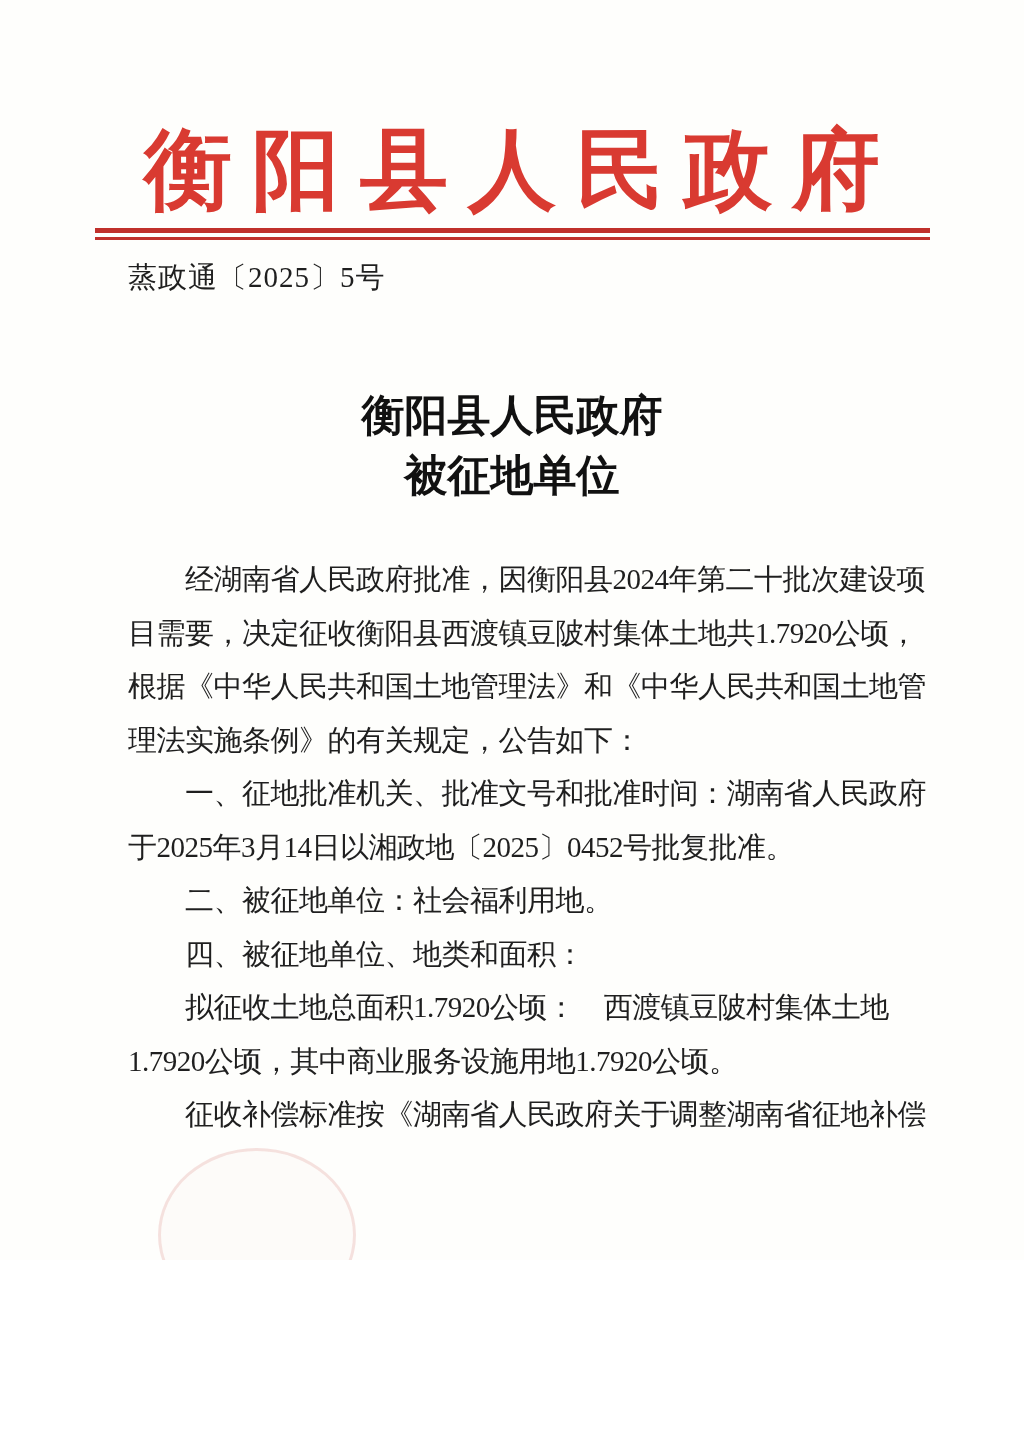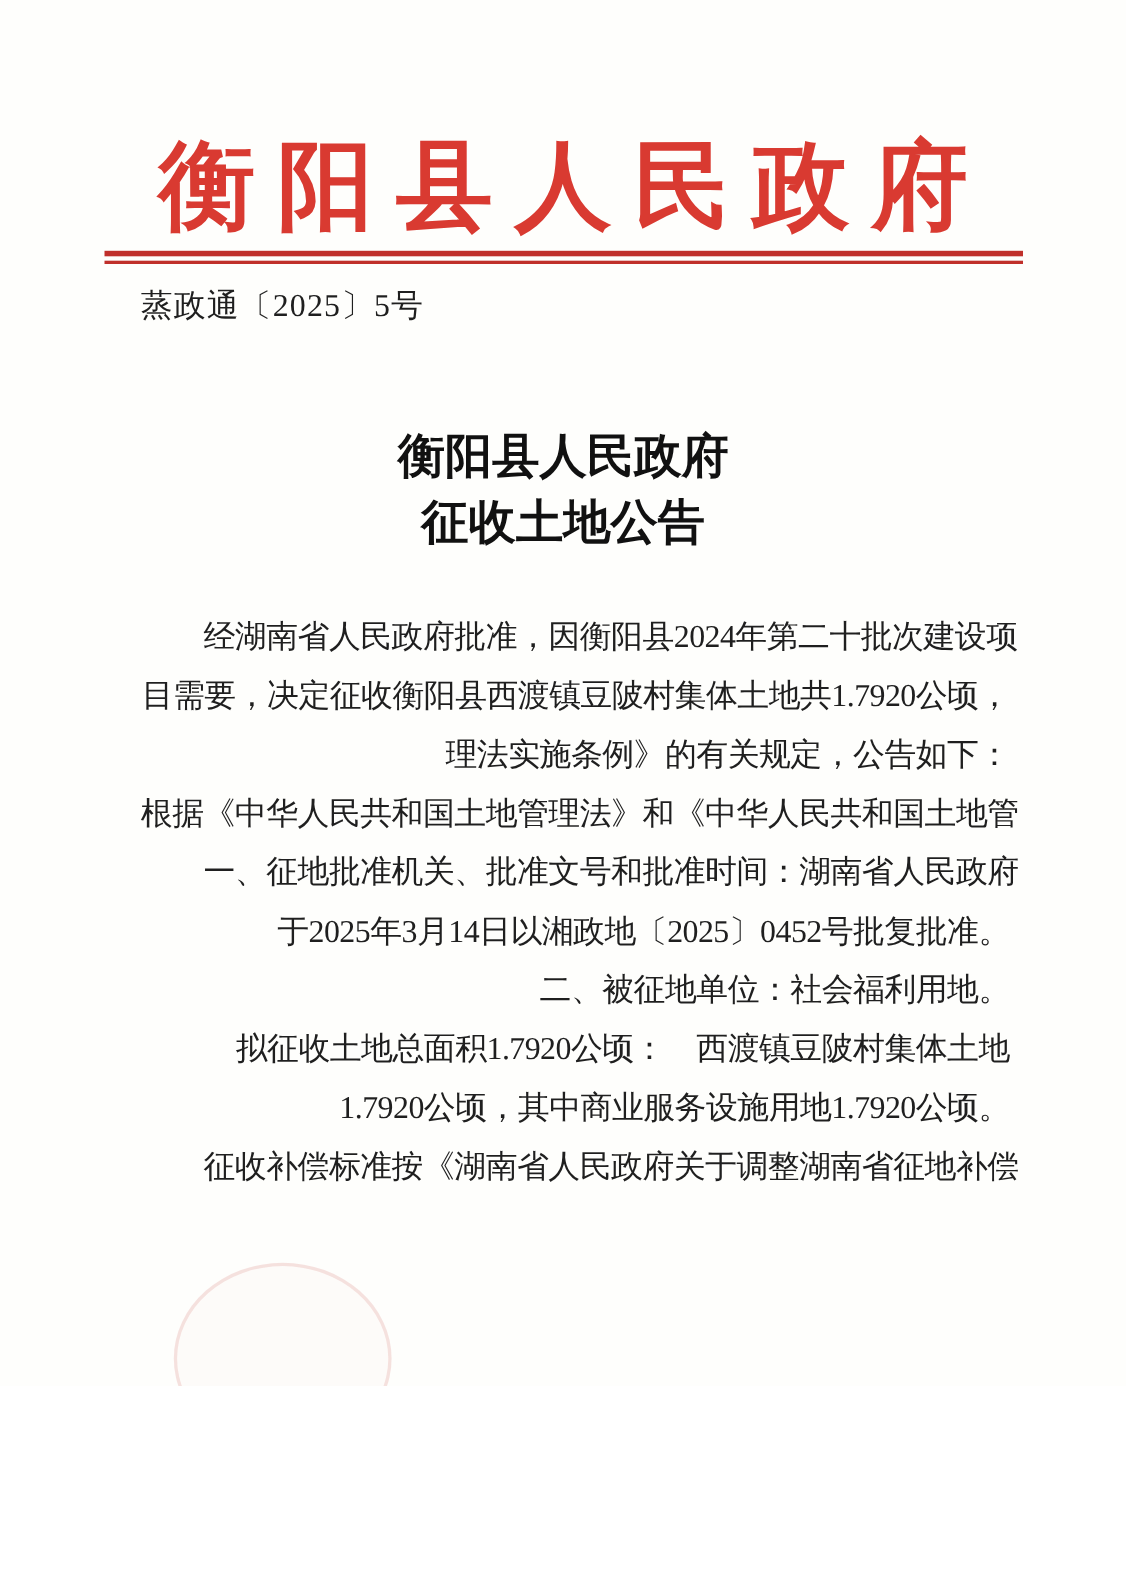--- a/index.html
+++ b/index.html
@@ -53,21 +53,21 @@
     line-height:60px;
     color:#111;
   }
   
   .doc-body{
     position:absolute;top:553px;left:128px;width:790px;
     font-size:29px;
     letter-spacing:-0.5px;
     line-height:53.5px;
   }
-  .body-line{white-space:nowrap;text-align:right;}
+  .body-line{white-space:nowrap;}
   .body-line.indent{text-indent:57px;}
   
   .page-number{
     position:absolute;top:1256px;right:152px;
     font-size:26px;letter-spacing:2px;
     color:#2a2a2a;
     white-space:nowrap;
   }
   
   .stamp-ghost{
@@ -88,31 +88,32 @@
   <div class="rule rule-top">
     <div class="bar bar1"></div>
     <div class="gap"></div>
     <div class="bar bar2"></div>
   </div>
 
   <div class="doc-number">蒸政通〔2025〕5号</div>
 
   <div class="doc-title">
     <div>衡阳县人民政府</div>
-    <div>征收土地公告</div>
+    <div>被征地单位</div>
   </div>
 
   <div class="doc-body">
       <div class="body-line indent">经湖南省人民政府批准，因衡阳县2024年第二十批次建设项</div>
       <div class="body-line">目需要，决定征收衡阳县西渡镇豆陂村集体土地共1.7920公顷，</div>
+      <div class="body-line">根据《中华人民共和国土地管理法》和《中华人民共和国土地管</div>
       <div class="body-line">理法实施条例》的有关规定，公告如下：</div>
-      <div class="body-line">根据《中华人民共和国土地管理法》和《中华人民共和国土地管</div>
       <div class="body-line indent">一、征地批准机关、批准文号和批准时间：湖南省人民政府</div>
       <div class="body-line">于2025年3月14日以湘政地〔2025〕0452号批复批准。</div>
       <div class="body-line indent">二、被征地单位：社会福利用地。</div>
+      <div class="body-line indent">四、被征地单位、地类和面积：</div>
       <div class="body-line indent">拟征收土地总面积1.7920公顷：　西渡镇豆陂村集体土地</div>
       <div class="body-line">1.7920公顷，其中商业服务设施用地1.7920公顷。</div>
       <div class="body-line indent">征收补偿标准按《湖南省人民政府关于调整湖南省征地补偿</div>
     </div>
 
   <div class="stamp-ghost"></div>
 
   <div class="page-number">- 1 -</div>
 
   <div class="rule rule-bottom">

